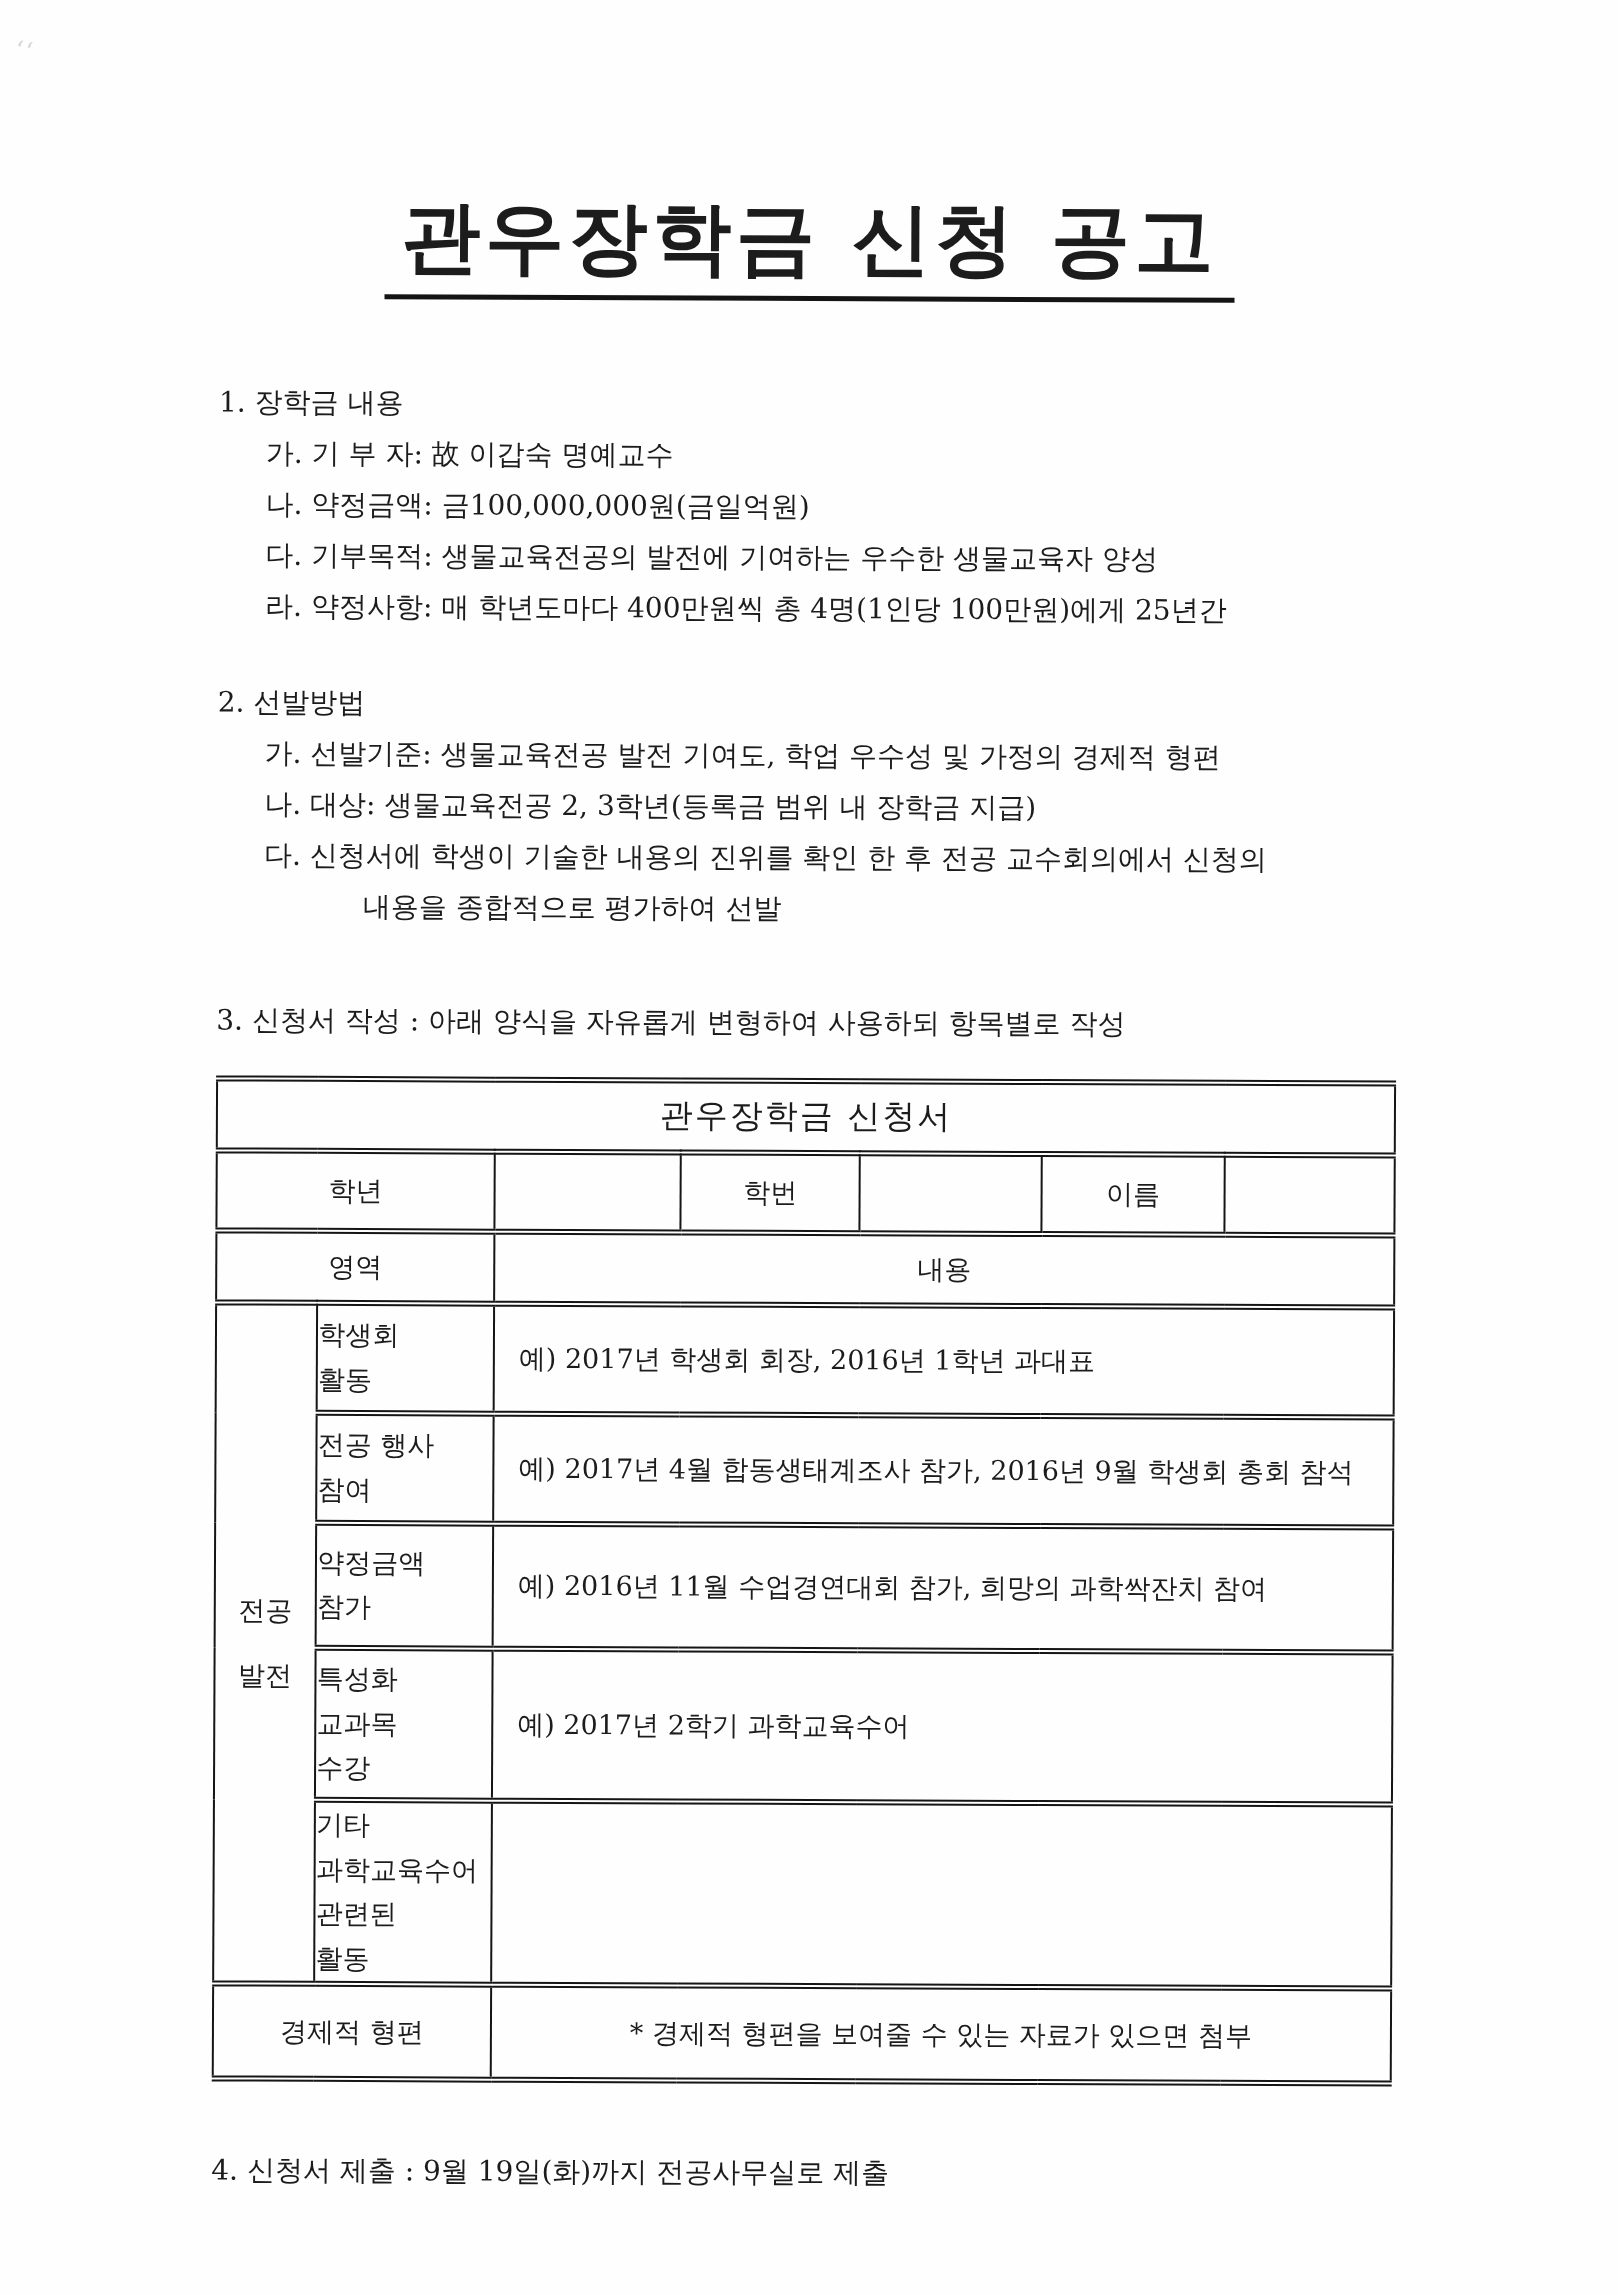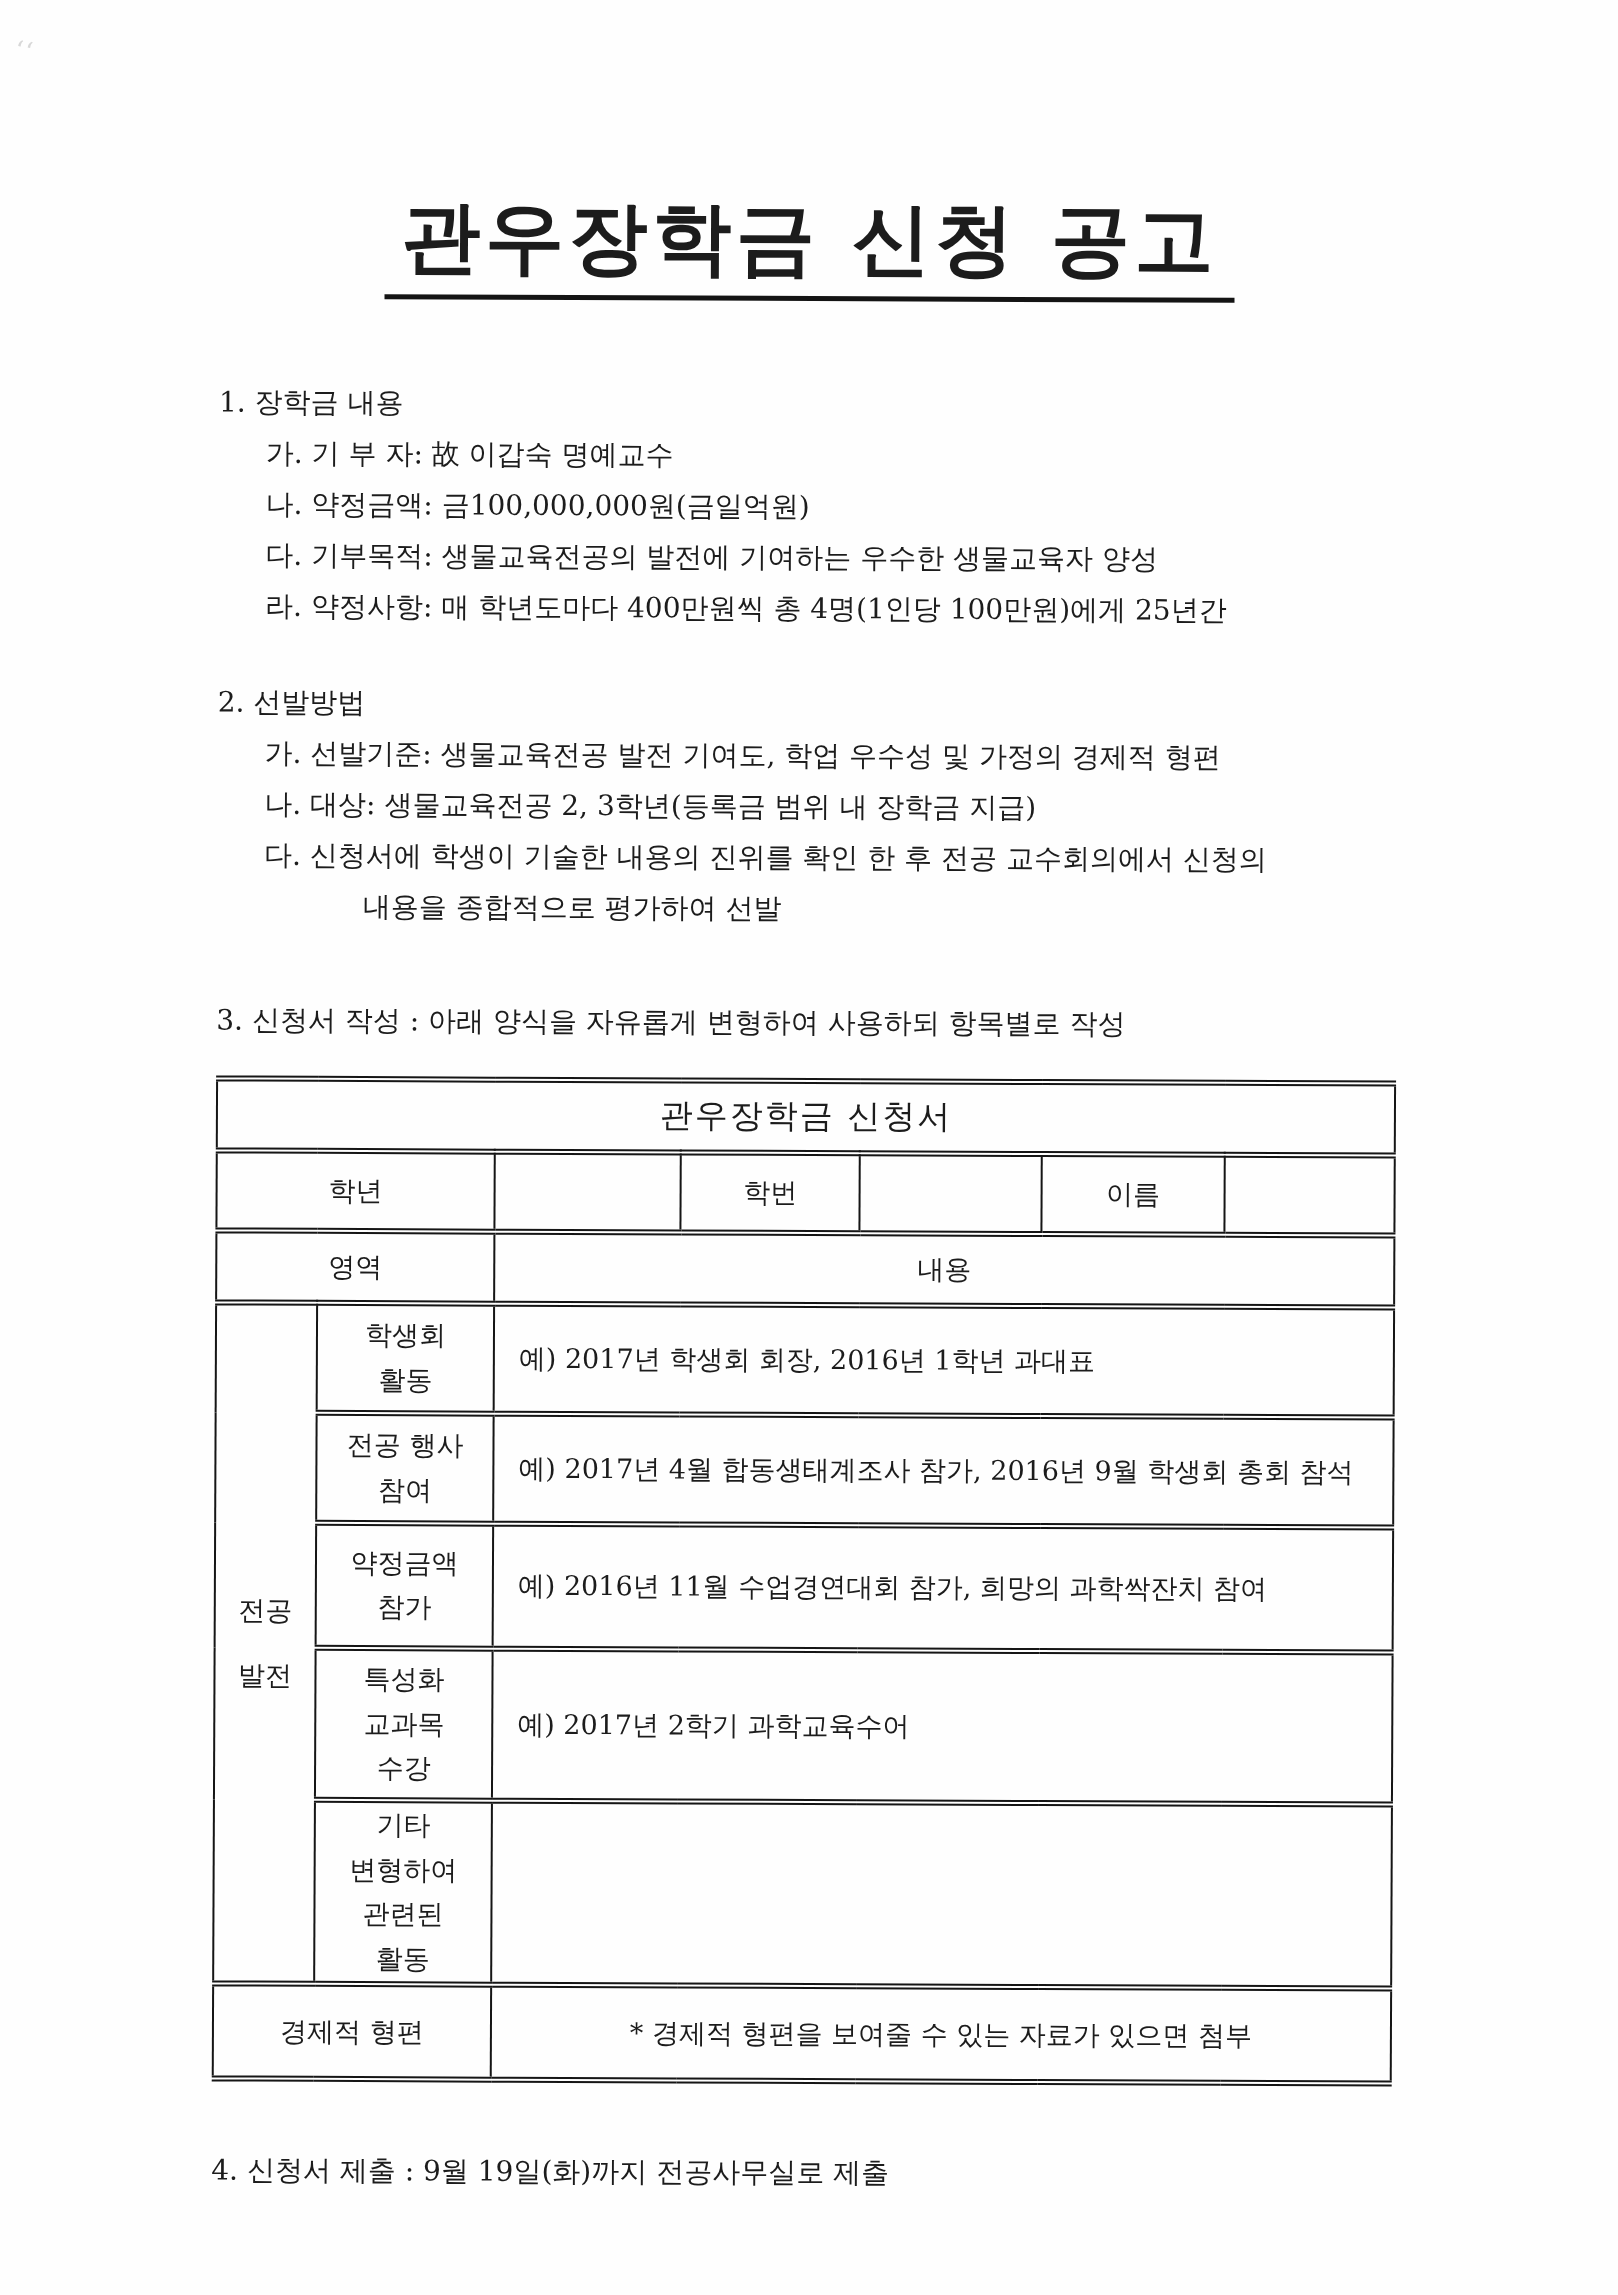--- a/index.html
+++ b/index.html
@@ -97,21 +97,20 @@
   }
   td.info-label { height: 74px; text-align: center; }
   td.info-value { height: 74px; }
   td.col-head   { height: 66px; text-align: center; }
   td.group-cell {
     text-align: center;
     white-space: pre-line;
     line-height: 2.4;
   }
   td.row-label {
-    text-align: center;
     white-space: pre-line;
     line-height: 1.65;
   }
   td.row-content {
     text-align: left;
     padding-left: 24px;
     padding-right: 13px;
   }
   td.econ-label { height: 89px; text-align: center; }
   td.econ-content { height: 89px; text-align: center; }
@@ -201,21 +200,21 @@
         <td class="row-content" colspan="5">예) 2016년 11월 수업경연대회 참가, 희망의 과학싹잔치 참여</td>
       </tr>
       <tr class="r-course">
         <td class="row-label">특성화
 교과목
 수강</td>
         <td class="row-content" colspan="5">예) 2017년 2학기 과학교육수어</td>
       </tr>
       <tr class="r-etc">
         <td class="row-label">기타
-변형하여
+과학교육수어
 관련된
 활동</td>
         <td class="row-content" colspan="5"></td>
       </tr>
       <tr>
         <td class="econ-label" colspan="2">경제적 형편</td>
         <td class="econ-content" colspan="5">* 경제적 형편을 보여줄 수 있는 자료가 있으면 첨부</td>
       </tr>
     </tbody>
       </table>

